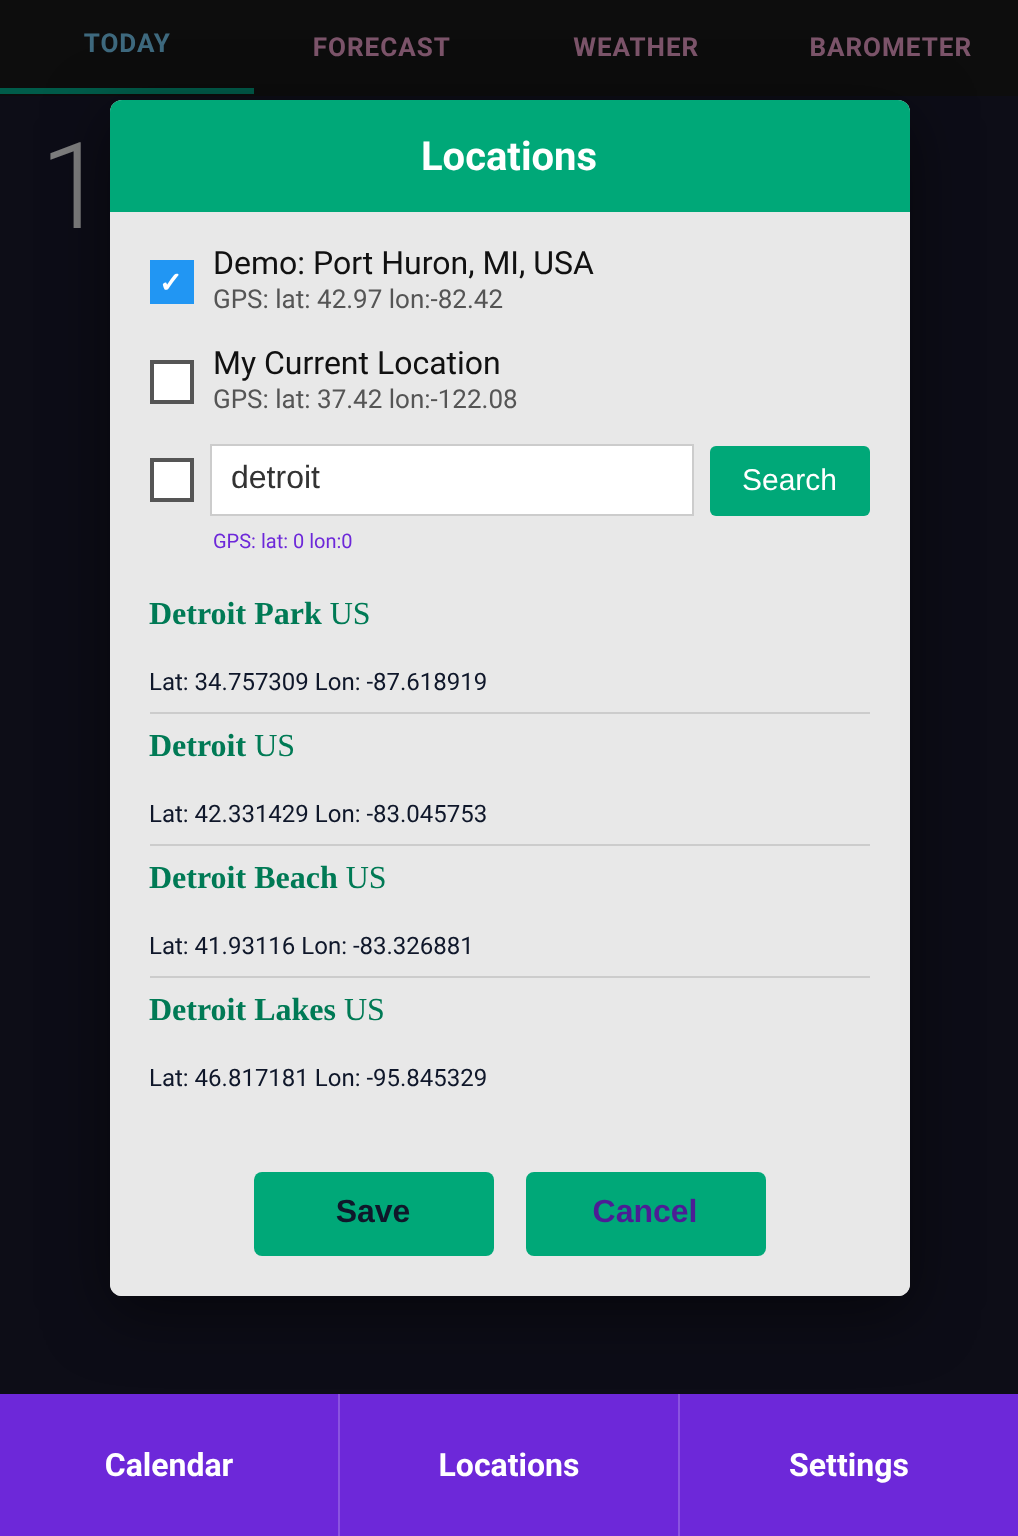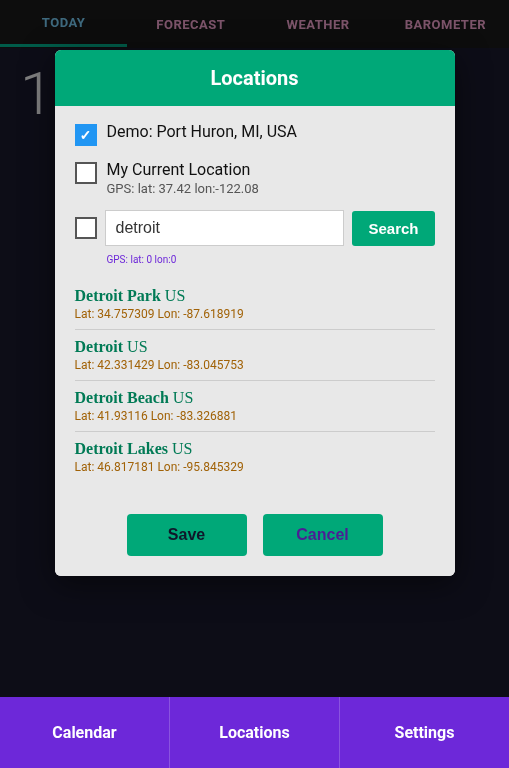--- a/index.html
+++ b/index.html
@@ -101,21 +101,21 @@
     }
 
     .modal-body {
       background: #e8e8e8;
       padding: 16px 20px;
     }
 
     
     .location-row {
       display: flex;
-      align-items: flex-start;
+      align-items: center;
       margin-bottom: 14px;
     }
     .checkbox-wrap {
       margin-top: 2px;
       margin-right: 10px;
       flex-shrink: 0;
     }
     .checkbox {
       width: 22px;
       height: 22px;
@@ -171,21 +171,21 @@
       background: white;
       color: #333;
       outline: none;
     }
     .search-btn {
       background: #00a878;
       color: white;
       border: none;
       padding: 9px 16px;
       font-size: 15px;
-      font-weight: bold;
+      font-weight: normal;
       cursor: pointer;
       border-radius: 3px;
       white-space: nowrap;
     }
 
     .search-gps {
       font-size: 10px;
       color: #6d28d9;
       margin-bottom: 14px;
       margin-left: 32px;
@@ -202,22 +202,22 @@
       font-size: 16px;
       font-weight: bold;
       color: #007a55;
       font-family: Liberation Serif, serif;
     }
     .result-name .country {
       font-weight: normal;
     }
     .result-coords {
       font-size: 12px;
-      color: #a16207;
-      margin-top: 2px;
+      color: #0f172a;
+      margin-top: 17px;
     }
 
     
     .modal-footer {
       background: #e8e8e8;
       padding: 16px 20px 20px;
       display: flex;
       gap: 16px;
       justify-content: center;
     }
@@ -265,20 +265,21 @@
     </div>
 
     <div class="modal-body">
 
       <div class="location-row">
         <div class="checkbox-wrap">
           <div class="checkbox checked"></div>
         </div>
         <div class="location-info">
           <div class="location-name">Demo: Port Huron, MI, USA</div>
+          <div class="location-gps">GPS: lat: 42.97 lon:-82.42</div>
         </div>
       </div>
 
       <div class="location-row">
         <div class="checkbox-wrap">
           <div class="checkbox"></div>
         </div>
         <div class="location-info">
           <div class="location-name">My Current Location</div>
           <div class="location-gps">GPS: lat: 37.42 lon:-122.08</div>

